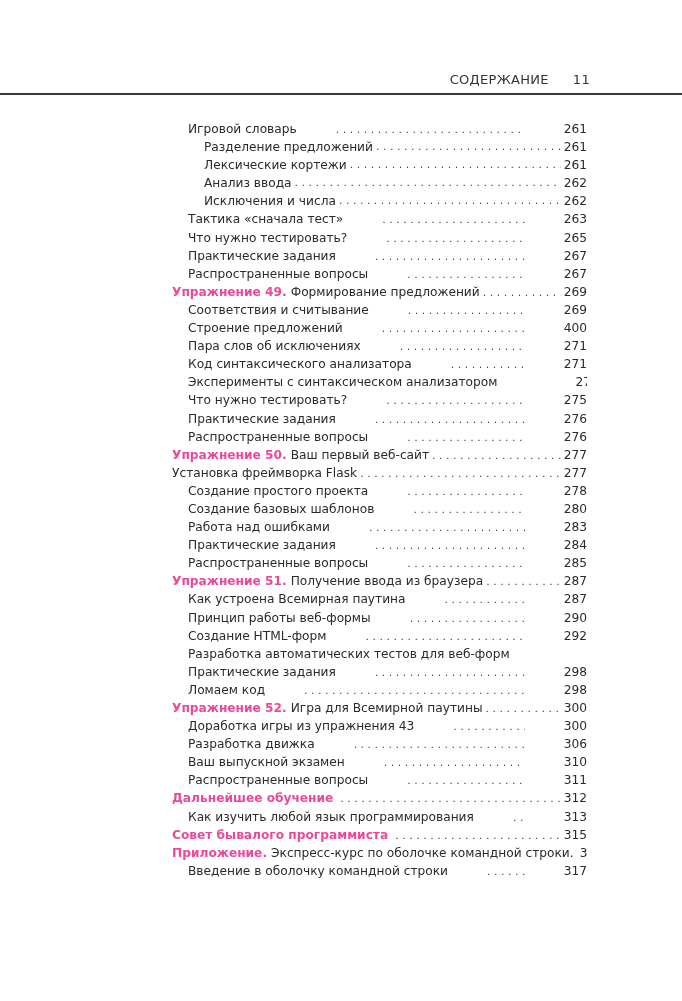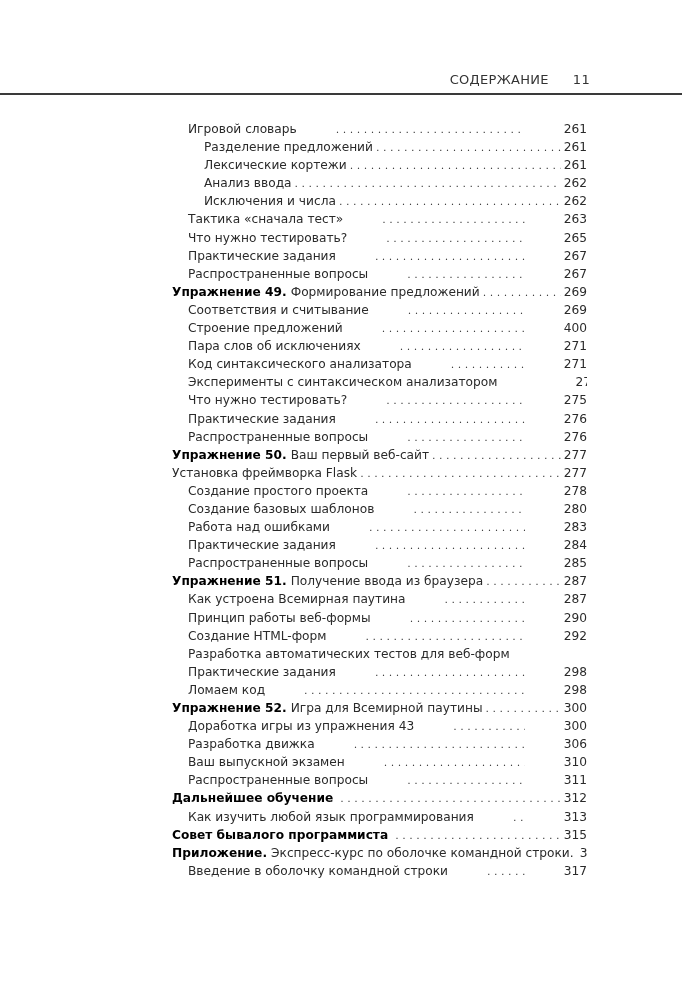--- a/index.html
+++ b/index.html
@@ -17,22 +17,22 @@
       position: absolute; top: 93px; left: 0; width: 682px; height: 2px; background: #3a3a3a;
     }
     .toc {
       position: absolute; top: 120px; left: 172px; width: 415px;
     }
     .row {
       display: flex; align-items: baseline; height: 18.1px;
       font-size: 12.2px; line-height: 18px; white-space: nowrap; overflow: hidden;
     }
     .row.l1 { padding-left: 16px; gap: 36px; }
-    .row.l2 { padding-left: 32px; }
-    .row .b { font-weight: bold; color: #000000; margin-right: 4px; }
+    .row.l2 { padding-left: 32px; align-items: flex-end; }
+    .row .b { font-weight: bold; color: #ec4899; margin-right: 4px; }
     .row .dots {
       flex: 1; overflow: hidden; margin: 0 3px; color: #444;
       letter-spacing: 2px; font-size: 11px;
     }
     .row .dots::after {
       content: ". . . . . . . . . . . . . . . . . . . . . . . . . . . . . . . . . . . . . . . . . . . . . . . . . . . . . . . . . . . . . . . . . . . . . . . . . . . . . . . . . . . . . . . . . . . . . . . . . . . . . . . . . . . . . . . . . . .";
       letter-spacing: 0;
     }
     .row .pg { min-width: 22px; text-align: right; }
   </style>

